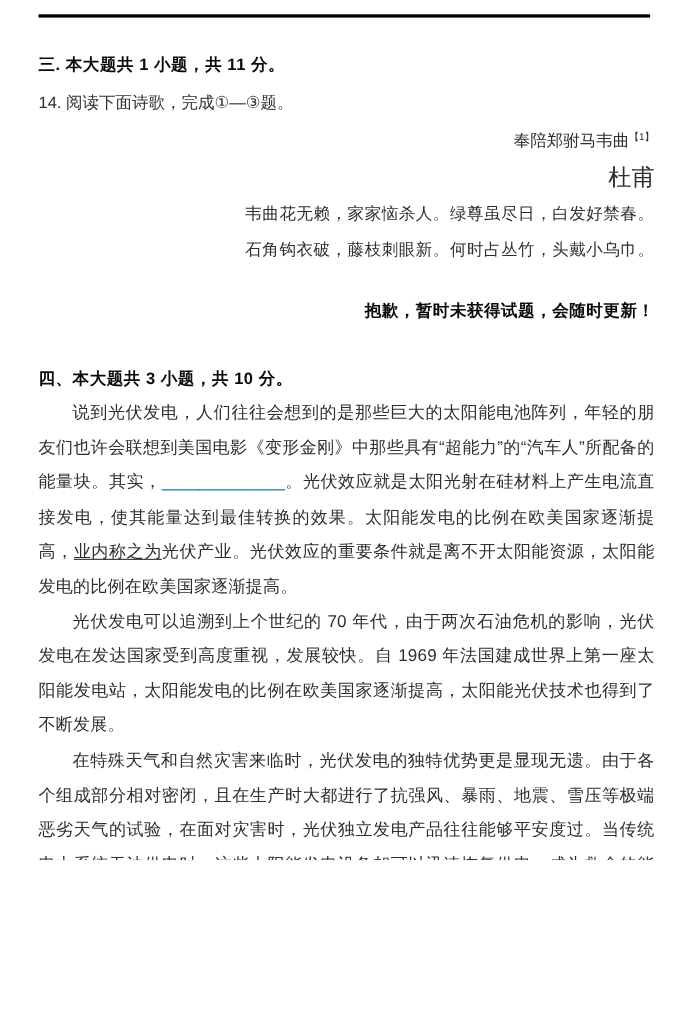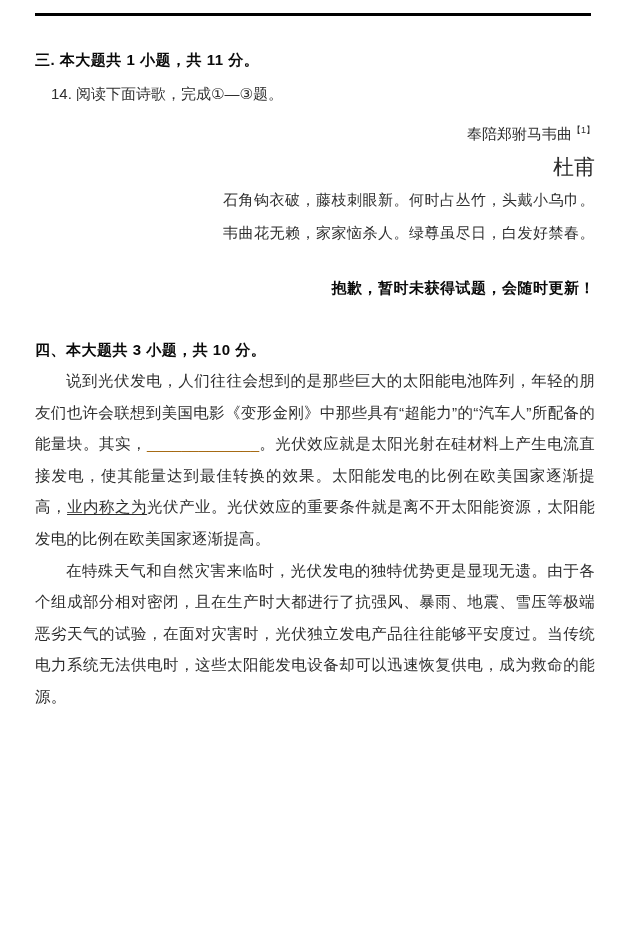--- a/index.html
+++ b/index.html
@@ -17,21 +17,21 @@
   }
   .content{
     position:absolute;left:35px;top:0;width:560px;
   }
   .section-header{
     margin:0;margin-top:50px;
     font-size:15px;font-weight:bold;color:#0a0a0a;
     line-height:20px;letter-spacing:0.5px;
   }
   .question-intro{
-    margin:16px;margin-top:14px;
+    margin:0;margin-top:14px;
     font-size:15px;line-height:20px;color:#2e2e2e;
   }
   .poem{ text-align:right; }
   .poem-title{
     margin-top:10px;font-size:15px;line-height:20px;color:#2e2e2e;
   }
   .poem-title sup{ font-size:9px; }
   .poem-author{
     margin-top:13px;font-size:21px;line-height:20px;color:#2e2e2e;
   }
@@ -46,48 +46,49 @@
     text-align:right;
   }
   .section4{ margin-top:42px; }
   .passage{ margin-top:5px; }
   .para{
     margin:0;
     font-size:15.5px;line-height:31.6px;color:#2e2e2e;
     text-align:justify;text-indent:2em;
     letter-spacing:0.2px;
   }
-  .blank{ letter-spacing:0; color:#a16207; }
+  .blank{ letter-spacing:0; color:#0369a1; }
   .underlined{ text-decoration:underline; text-underline-offset:2px;margin-top:48px; }
 </style>
 </head>
 <body>
 
 <div class="page">
   <div class="top-rule"></div>
   <div class="content">
 
     <h3 class="section-header">三. 本大题共 1 小题，共 11 分。</h3>
 
     <p class="question-intro">14. 阅读下面诗歌，完成①—③题。</p>
 
     <div class="poem">
       <div class="poem-title"><span>奉陪郑驸马韦曲</span><sup>【1】</sup></div>
       <div class="poem-author">杜甫</div>
+      <div class="poem-line">韦曲花无赖，家家恼杀人。绿尊虽尽日，白发好禁春。</div>
       <div class="poem-line">石角钩衣破，藤枝刺眼新。何时占丛竹，头戴小乌巾。</div>
-      <div class="poem-line">韦曲花无赖，家家恼杀人。绿尊虽尽日，白发好禁春。</div>
     </div>
 
     <p class="notice">抱歉，暂时未获得试题，会随时更新！</p>
 
     <h3 class="section-header section4">四、本大题共 3 小题，共 10 分。</h3>
 
     <div class="passage">
       <p class="para"><span>说到光伏发电，人们往往会想到的是那些巨大的太阳能电池阵列，年轻的朋友们也许会联想到美国电影《变形金刚》中那些具有“超能力”的“汽车人”所配备的能量块。其实，</span><span class="blank">_____________</span><span>。光伏效应就是太阳光射在硅材料上产生电流直接发电，使其能量达到最佳转换的效果。太阳能发电的比例在欧美国家逐渐提高，</span><span class="underlined">业内称之为</span><span>光伏产业。光伏效应的重要条件就是离不开太阳能资源，太阳能发电的比例在欧美国家逐渐提高。</span></p>
 
+      <p class="para">光伏发电可以追溯到上个世纪的 70 年代，由于两次石油危机的影响，光伏发电在发达国家受到高度重视，发展较快。自 1969 年法国建成世界上第一座太阳能发电站，太阳能发电的比例在欧美国家逐渐提高，太阳能光伏技术也得到了不断发展。</p>
 
 
       <p class="para">在特殊天气和自然灾害来临时，光伏发电的独特优势更是显现无遗。由于各个组成部分相对密闭，且在生产时大都进行了抗强风、暴雨、地震、雪压等极端恶劣天气的试验，在面对灾害时，光伏独立发电产品往往能够平安度过。当传统电力系统无法供电时，这些太阳能发电设备却可以迅速恢复供电，成为救命的能源。</p>
 
     </div>
 
   </div>
 </div>
 
 </body></html>

